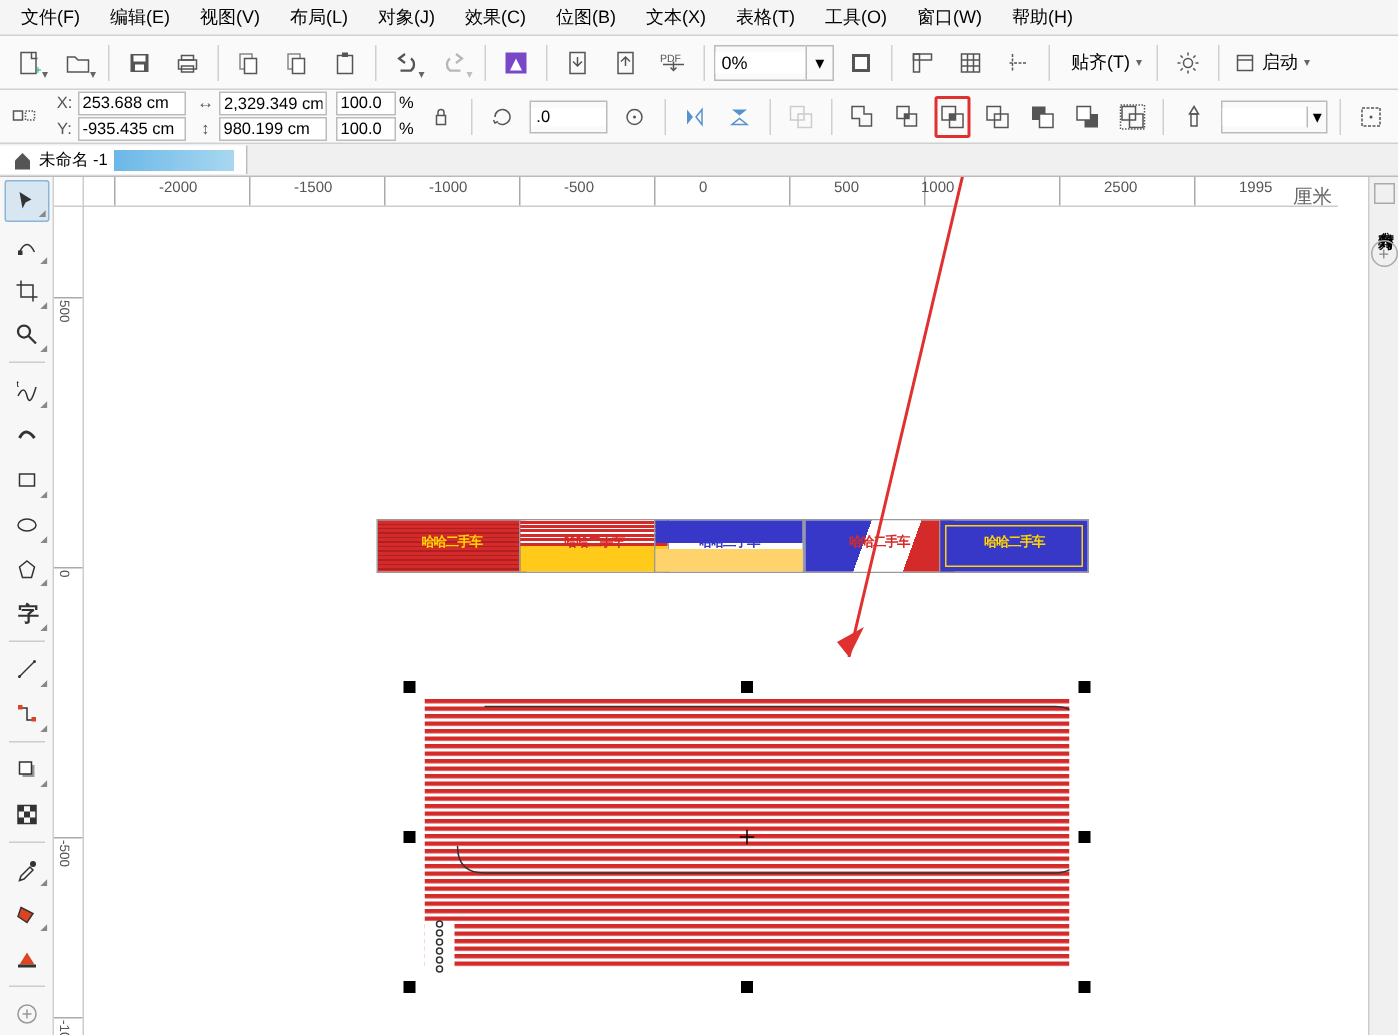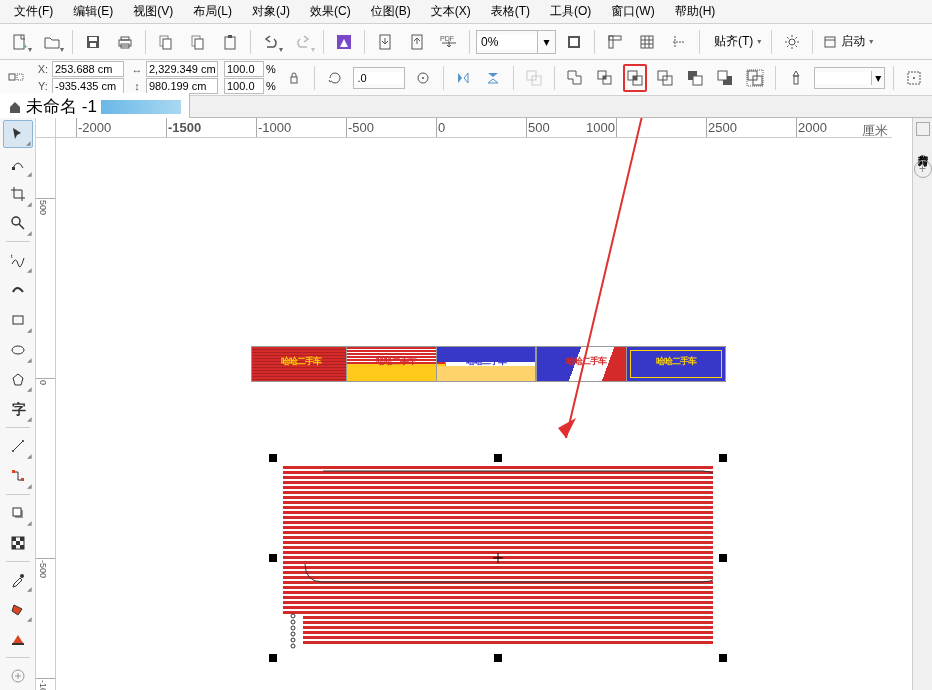--- a/index.html
+++ b/index.html
@@ -30,42 +30,42 @@
 .pct input { width: 40px; }
 .rotate-input { display: flex; align-items: center; border: 1px solid #bbb; height: 22px; }
 .rotate-input input { width: 50px; border: none; padding: 0 4px; outline: none; font-size: 11px; }
 .highlight-red { border: 2px solid #e03030; }
 
 .width-combo { border: 1px solid #bbb; height: 22px; display: flex; align-items: center; }
 .width-combo input { width: 56px; border: none; padding: 0 4px; font-size: 11px; }
 
 
 .doctab { height: 22px; background: #f0f0f0; border-bottom: 1px solid #bbb; display: flex; align-items: center; }
-.doctab .tab { display: flex; align-items: center; gap: 4px; padding: 2px 8px; background: #fff; border-right: 1px solid #bbb; font-size: 17px; }
+.doctab .tab { display: flex; align-items: center; gap: 4px; padding: 2px 8px; background: #fff; border-right: 1px solid #bbb; font-size: 11px; }
 .doctab .home-icon { width: 14px; height: 14px; }
 .doctab .preview { width: 80px; height: 14px; background: linear-gradient(90deg, #6bb7e8 0%, #a8d8f0 100%); }
 
 
 .main { display: flex; height: calc(100% - 24px - 36px - 36px - 22px); position: relative; }
 
 
 .toolbox { width: 36px; background: #f7f7f7; border-right: 1px solid #d0d0d0; display: flex; flex-direction: column; align-items: center; padding-top: 2px; gap: 2px; }
 .toolbox .tool { width: 30px; height: 28px; display: flex; align-items: center; justify-content: center; cursor: pointer; border-radius: 2px; position: relative; }
 .toolbox .tool.active { background: #d8e6f2; border: 1px solid #8ab4d8; }
 .toolbox .tsep { width: 24px; height: 1px; background: #ccc; margin: 2px 0; }
 .toolbox .corner { font-size: 6px; color: #888; position: absolute; right: 1px; bottom: 1px; }
 
 
 .canvas-wrap { flex: 1; position: relative; overflow: hidden; background: #fff; }
 .ruler-h { position: absolute; top: 0; left: 20px; right: 20px; height: 20px; background: #fff; border-bottom: 1px solid #ccc; }
 .ruler-v { position: absolute; left: 0; top: 20px; bottom: 0; width: 20px; background: #fff; border-right: 1px solid #ccc; }
 .ruler-corner { position: absolute; left: 0; top: 0; width: 20px; height: 20px; background: #fff; border-right: 1px solid #ccc; border-bottom: 1px solid #ccc; }
 .ruler-unit { position: absolute; right: 4px; top: 4px; font-size: 13px; color: #666; }
 .ruler-h .tick { position: absolute; top: 0; height: 100%; border-left: 1px solid #aaa; }
-.ruler-h .ticklbl { position: absolute; top: 2px; font-size: 13px; color: #555; transform: translateX(2px); }
+.ruler-h .ticklbl { position: absolute; top: 2px; font-size: 10px; color: #555; transform: translateX(2px); padding-left: 28px; }
 .ruler-v .tick { position: absolute; left: 0; width: 100%; border-top: 1px solid #aaa; }
 .ruler-v .ticklbl { position: absolute; left: 2px; font-size: 9px; color: #555; writing-mode: vertical-rl; transform: translateY(2px); }
 
 .canvas { position: absolute; left: 20px; top: 20px; right: 20px; bottom: 0; background: #fff; }
 
 
 .thumb { position: absolute; width: 100px; height: 36px; border: 1px solid #999; }
 .thumb .cap { position: absolute; top: 8px; left: 0; right: 0; text-align: center; font-size: 9px; font-weight: bold; letter-spacing: -1px; }
 
 
@@ -532,35 +532,35 @@
     </div>
   </div>
 
   <div class="canvas-wrap">
     <div class="ruler-corner"></div>
     <div class="ruler-h">
       <span class="ruler-unit">厘米</span>
     <div class="tick" style="left: 20px;"></div>
         <div class="ticklbl" style="left: 20px;">-2000</div>
         <div class="tick" style="left: 110px;"></div>
-        <div class="ticklbl" style="left: 110px; font-weight: bold;">-1500</div>
+        <div class="ticklbl" style="left: 110px;">-1500</div>
         <div class="tick" style="left: 200px;"></div>
         <div class="ticklbl" style="left: 200px;">-1000</div>
         <div class="tick" style="left: 290px;"></div>
         <div class="ticklbl" style="left: 290px;">-500</div>
         <div class="tick" style="left: 380px;"></div>
         <div class="ticklbl" style="left: 380px;">0</div>
         <div class="tick" style="left: 470px;"></div>
         <div class="ticklbl" style="left: 470px;">500</div>
         <div class="tick" style="left: 560px;"></div>
         <div class="ticklbl" style="left: 528px;">1000</div>
         <div class="tick" style="left: 650px;"></div>
         <div class="ticklbl" style="left: 650px;">2500</div>
         <div class="tick" style="left: 740px;"></div>
-        <div class="ticklbl" style="left: 740px;">2000</div>
+        <div class="ticklbl" style="left: 740px;">1995</div>
       </div>
     <div class="ruler-v">
         <div class="tick" style="top: 60px;"></div>
         <div class="ticklbl" style="top: 60px;">500</div>
         <div class="tick" style="top: 240px;"></div>
         <div class="ticklbl" style="top: 240px;">0</div>
         <div class="tick" style="top: 420px;"></div>
         <div class="ticklbl" style="top: 420px;">-500</div>
         <div class="tick" style="top: 540px;"></div>
         <div class="ticklbl" style="top: 540px;">-1000</div>

